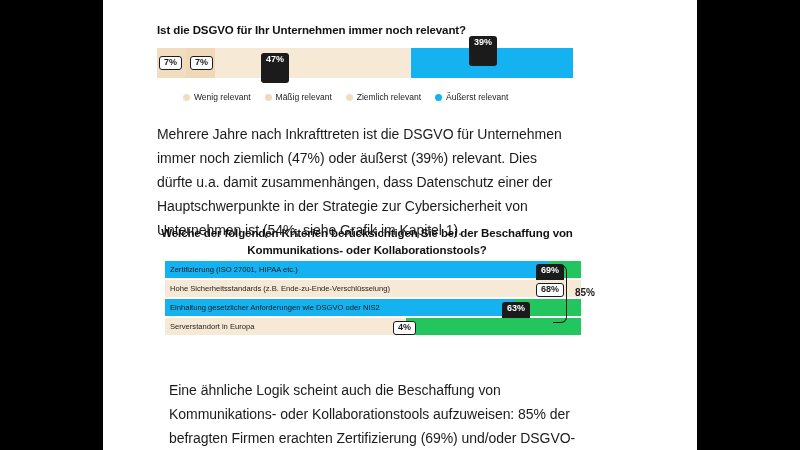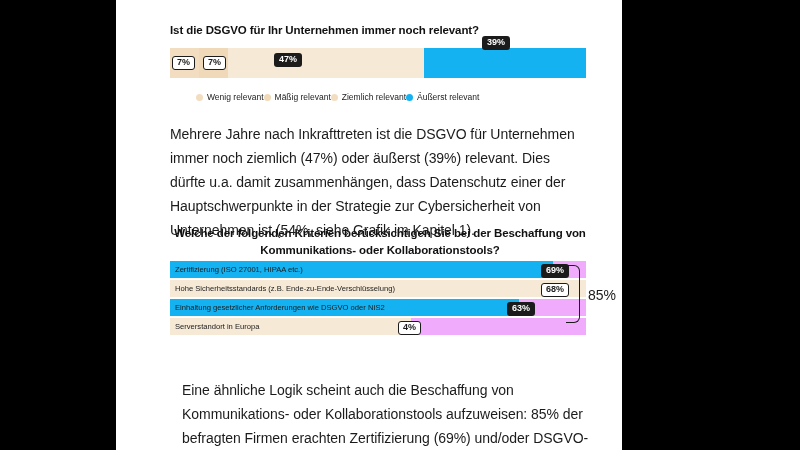--- a/index.html
+++ b/index.html
@@ -8,23 +8,23 @@
     background: #000;
   }
   body {
     width: 800px;
     height: 450px;
     overflow: hidden;
     font-family: "Liberation Sans", sans-serif;
   }
   .page {
     position: absolute;
-    left: 116px;
+    left: 103px;
     top: 0;
-    width: 506px;
+    width: 594px;
     height: 450px;
     background: #ffffff;
   }
   .content {
     position: absolute;
     left: 54px;
     top: 0;
     width: 486px;
     height: 450px;
   }
@@ -56,21 +56,21 @@
   .c1-seg.s0 { background: #f3ddc0; }
   .c1-seg.s1 { background: #f0d9b8; }
   .c1-seg.s2 { background: #f6e9d6; }
   .c1-seg.s3 { background: #14b2f0; }
 
   .pill {
     position: absolute;
     font-size: 9px;
     font-weight: bold;
     border-radius: 3px;
-    padding: 2px 5px 3px 5px;
+    padding: 2px 5px 19px 5px;
     line-height: 1;
     white-space: nowrap;
   }
   .pill.dark { background: #1b1b1b; color: #ffffff; }
   .pill.light {
     background: #ffffff;
     color: #1b1b1b;
     border: 1px solid #1b1b1b;
     padding: 1px 4px 2px 4px;
   }
@@ -81,20 +81,21 @@
   #c1-lab-2 { left: 68px;  top: 5px; margin-left: 36px; }
   #c1-lab-3 { left: 312px; top: -12px; }
 
   
   .legend {
     position: absolute;
     left: 2px;
     top: 92px;
     display: flex;
     align-items: center;
+    gap: 14px;
     font-size: 8.5px;
     color: #1b1b1b;
     padding-left: 24px;
   }
   .legend-item { display: flex; align-items: center; gap: 4px; }
   .legend-dot {
     width: 7px; height: 7px; border-radius: 50%;
     display: inline-block;
   }
 
@@ -112,22 +113,23 @@
   .chart2 {
     position: absolute;
     left: 0;
     top: 261px;
     width: 430px;
   }
   .c2-row {
     position: relative;
     height: 17px;
     margin-bottom: 2px;
-    background: #f0abfc;
+    background: #22c55e;
     width: 416px;
+    margin-left: 8px;
   }
   .c2-bar {
     position: absolute;
     left: 0; top: 0;
     height: 100%;
   }
   .c2-bar.blue { background: #14b2f0; }
   .c2-bar.beige { background: #f6e9d6; }
   .c2-label {
     position: absolute;
@@ -149,22 +151,22 @@
     height: 58px;
     border: 1.3px solid #1b1b1b;
     border-left: none;
     border-radius: 0 6px 6px 0;
     box-sizing: border-box;
   }
   .bracket-label {
     position: absolute;
     left: 418px;
     top: 287px;
-    font-size: 14px;
-    font-weight: normal;
+    font-size: 10px;
+    font-weight: bold;
     color: #1b1b1b;
   }
 </style>
 </head>
 <body>
 
 <div class="page">
   <div class="content">
 
     <div class="heading s1-heading">Ist die DSGVO für Ihr Unternehmen immer noch relevant?</div>

